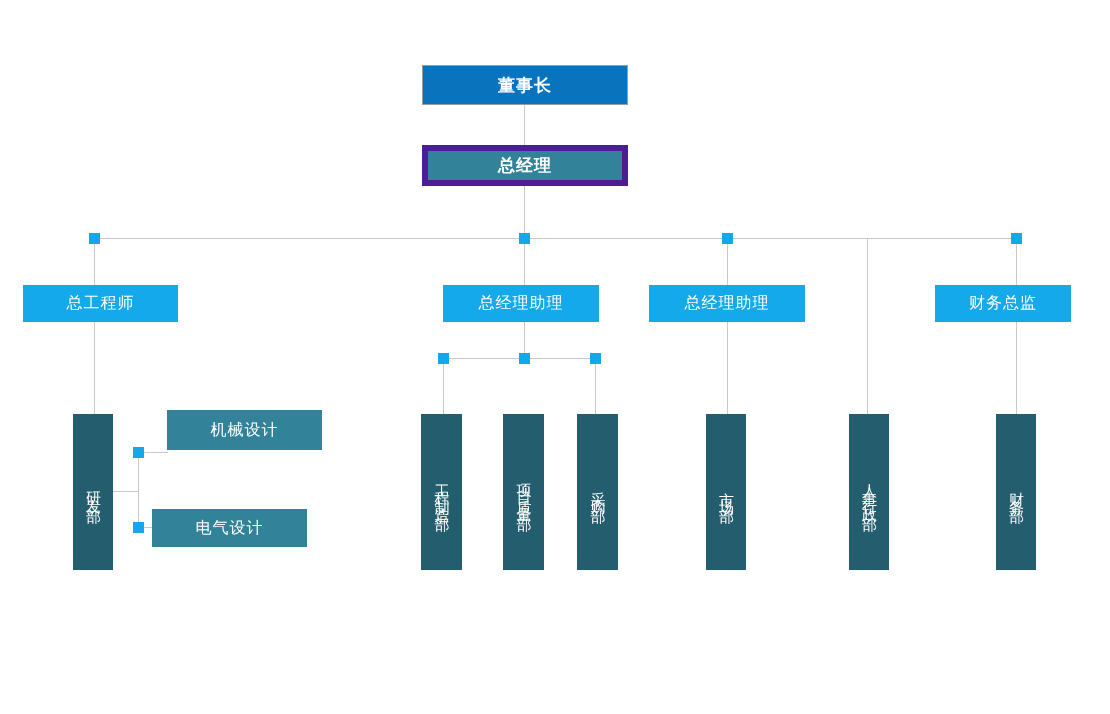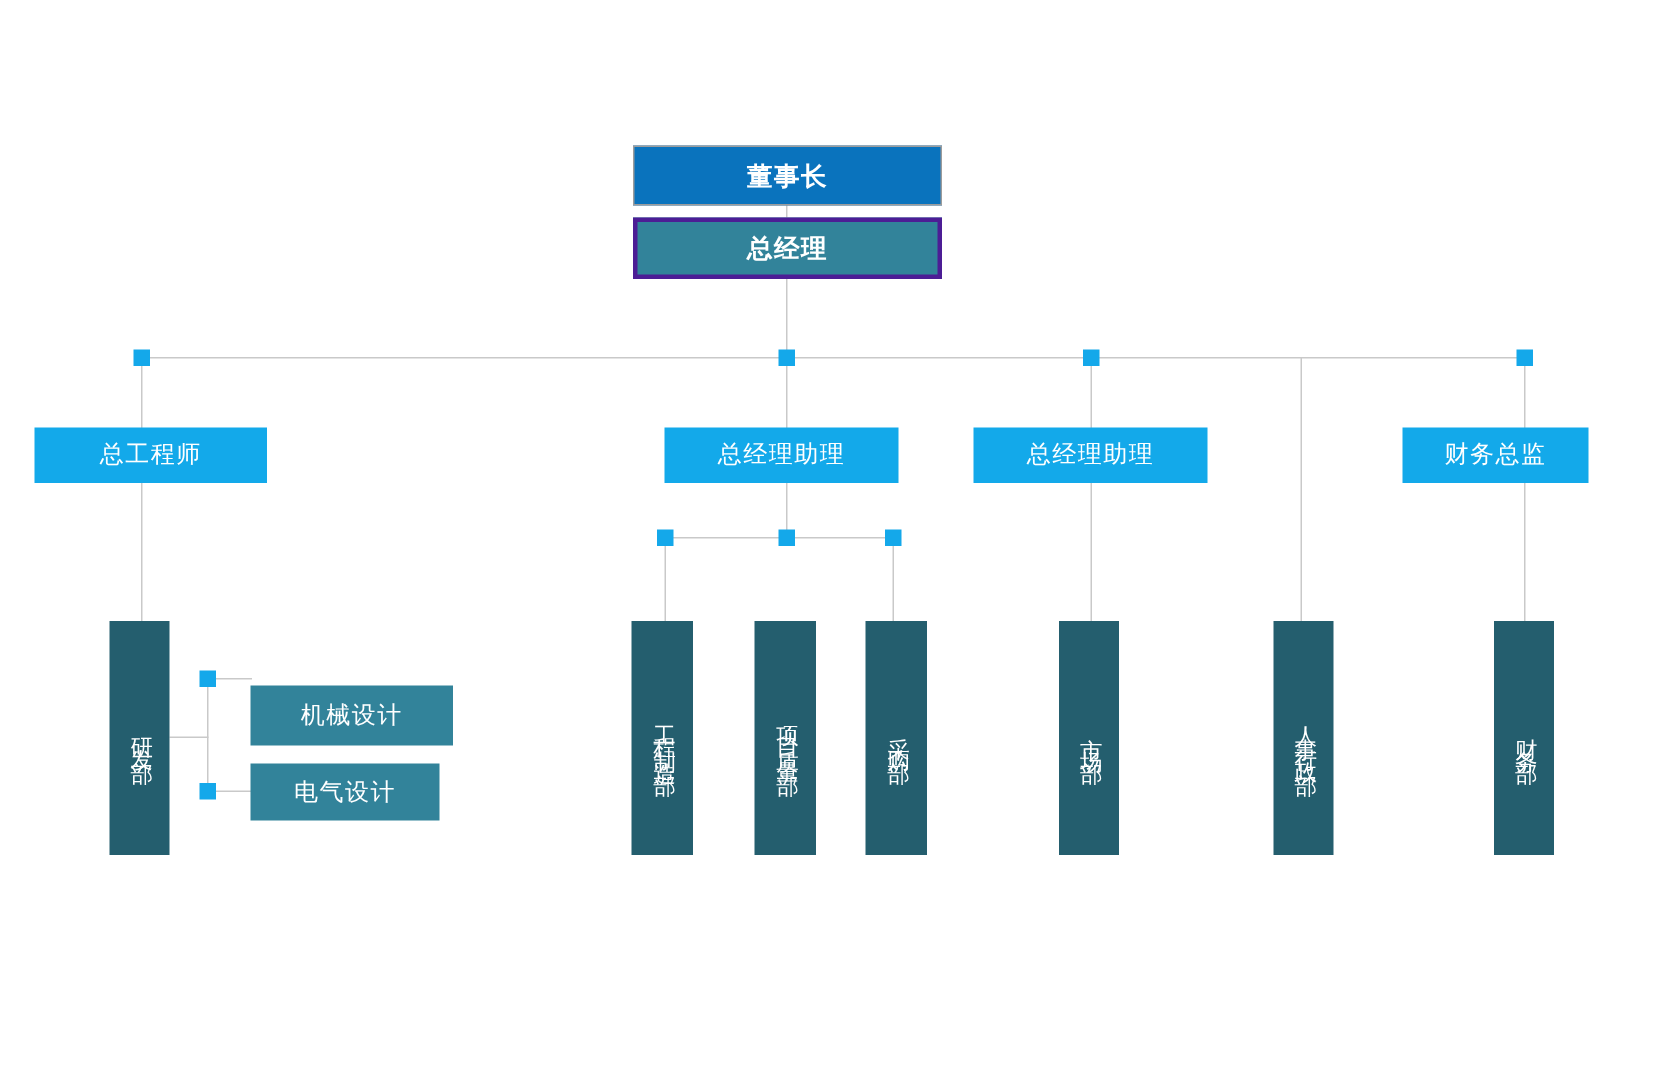--- a/index.html
+++ b/index.html
@@ -15,22 +15,22 @@
   .sq {
     position: absolute; width: 11px; height: 11px;
     background: #14a8ea; z-index: 3;
   }
   .box {
     position: absolute; z-index: 2;
     display: flex; align-items: center; justify-content: center;
     color: #ffffff; letter-spacing: 1px;
     box-sizing: border-box; cursor: default;
   }
-  .l1 { background: #0a73bd; border: 1px solid #9c9c9c; font-size: 17px; font-weight: 600; margin-top: 32px; }
-  .l2 { background: #32839a; border: 3px solid #4c1d95; font-size: 17px; font-weight: 600; }
+  .l1 { background: #0a73bd; border: 1px solid #9c9c9c; font-size: 17px; font-weight: 600; }
+  .l2 { background: #32839a; border: 6px solid #4c1d95; font-size: 17px; font-weight: 600; }
   .l3 { background: #13a9ea; font-size: 16px; font-weight: 400; }
   .sub { background: #32839a; font-size: 16px; font-weight: 400; }
   .dept {
     background: #245e6e; font-size: 15px; font-weight: 400;
     writing-mode: vertical-rl; text-orientation: upright;
     letter-spacing: 8px;
   }
 </style>
 </head>
 <body>
@@ -63,26 +63,26 @@
   <div class="sq" style="left:133px;top:447px"></div>
   <div class="sq" style="left:133px;top:522px"></div>
 
   <div class="box l1" style="left:422px;top:65px;width:206px;height:40px">董事长</div>
 
   <div class="box l2" style="left:422px;top:145px;width:206px;height:41px">总经理</div>
 
   <div class="box l3" style="left:23px;top:285px;width:155px;height:37px">总工程师</div>
   <div class="box l3" style="left:443px;top:285px;width:156px;height:37px">总经理助理</div>
   <div class="box l3" style="left:649px;top:285px;width:156px;height:37px">总经理助理</div>
-  <div class="box l3" style="left:935px;top:285px;width:124px;height:37px">财务总监</div>
+  <div class="box l3" style="left:935px;top:285px;width:136px;height:37px">财务总监</div>
 
   <div class="box dept" style="left:73px;top:414px;width:40px;height:156px">研发部</div>
   <div class="box dept" style="left:421px;top:414px;width:41px;height:156px">工程制造部</div>
   <div class="box dept" style="left:503px;top:414px;width:41px;height:156px">项目质量部</div>
   <div class="box dept" style="left:577px;top:414px;width:41px;height:156px">采购部</div>
   <div class="box dept" style="left:706px;top:414px;width:40px;height:156px">市场部</div>
   <div class="box dept" style="left:849px;top:414px;width:40px;height:156px">人事行政部</div>
   <div class="box dept" style="left:996px;top:414px;width:40px;height:156px">财务部</div>
 
-  <div class="box sub" style="left:167px;top:457px;width:135px;height:40px">机械设计</div>
-  <div class="box sub" style="left:167px;top:509px;width:126px;height:38px">电气设计</div>
+  <div class="box sub" style="left:167px;top:410px;width:155px;height:40px">机械设计</div>
+  <div class="box sub" style="left:152px;top:509px;width:155px;height:38px">电气设计</div>
 
 </div>
 
 </body></html>

